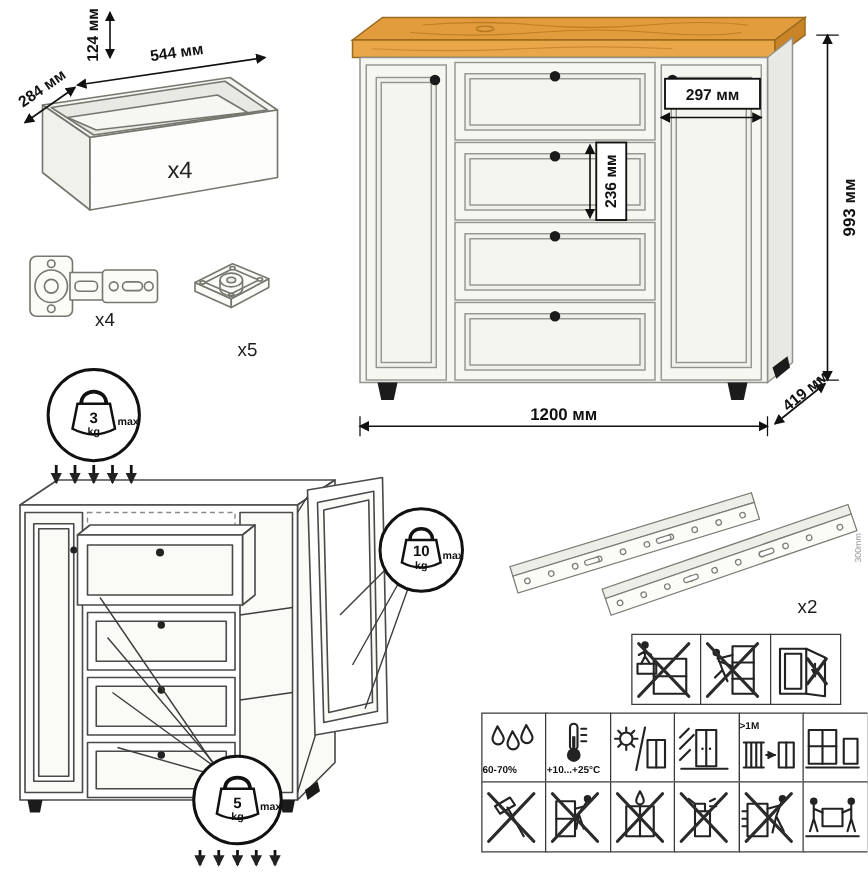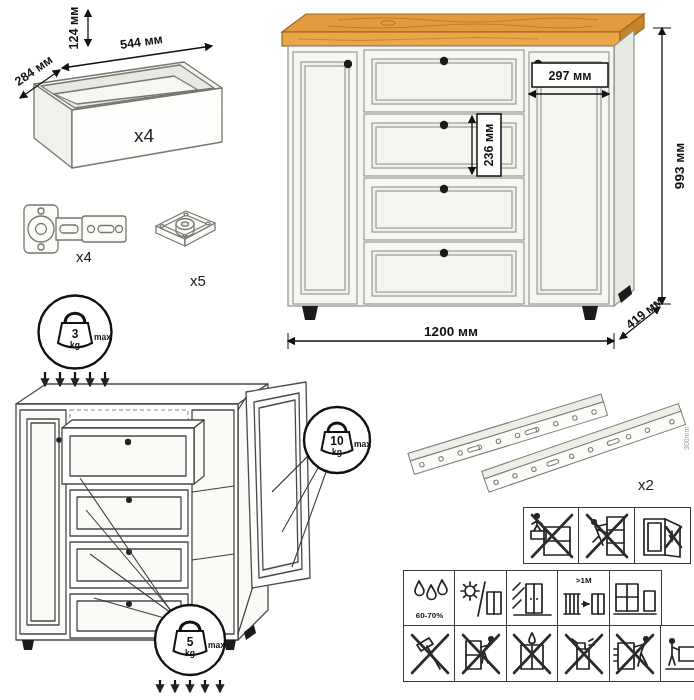--- a/index.html
+++ b/index.html
@@ -15,22 +15,22 @@
   .ptr{stroke:#3c3c3c;stroke-width:1.1;fill:none}
   .lw{stroke:#4a4a4a;stroke-width:1.3;fill:#fff;stroke-linejoin:round}
   .lwf{stroke:#4a4a4a;stroke-width:1.3;fill:#fafaf7;stroke-linejoin:round}
   .bellv{font-size:12px;font-weight:bold;fill:#111;text-anchor:middle}
   .bellu{font-size:8.5px;font-weight:bold;fill:#111;text-anchor:middle}
   .bellmax{font-size:8.5px;font-weight:bold;fill:#111}
   .ldarr{stroke:#111;stroke-width:2.2;fill:none}
   .count{position:absolute;font-size:15px;color:#1d1d1d;text-align:center;width:44px}
   .icon-grid-row{position:absolute;display:flex}
   .cell{background:#fff;border:1.6px solid #3a3a3a;margin-left:-1.6px;
-        display:flex;flex-direction:column;align-items:center;justify-content:center}
-  .cell:first-child{margin-left:18px}
+        display:flex;flex-direction:column;align-items:flex-start;justify-content:center}
+  .cell:first-child{margin-left:0}
   .r1 .cell{width:57px;height:57px}
   .r2 .cell{width:53px;height:57px}
   .cell-label{font-size:8px;font-weight:bold;line-height:1;margin-top:1px;white-space:nowrap;color:#111}
   .pic{stroke:#222;stroke-width:1.7;fill:none;stroke-linecap:round;stroke-linejoin:round}
   .pfill{fill:#222;stroke:none}
   .x{stroke:#2b2b2b;stroke-width:2.6;fill:none;stroke-linecap:round}
 </style>
 </head>
 <body>
 
@@ -361,20 +361,33 @@
 <div class="icon-grid-row r2" style="left:385px;top:570px">
   <div class="cell">
     <svg width="46" height="34" viewBox="0 0 46 34">
       <path class="pic" d="M12,4 C9.5,9 8,11.5 8,14 a4.5,4.5 0 0 0 9,0 C17,11.5 14.5,9 12,4 Z
         M24,8 C21.5,13 20,15.5 20,18 a4.5,4.5 0 0 0 9,0 C29,15.5 26.5,13 24,8 Z
         M35,3 C32.5,8 31,10.5 31,13 a4.5,4.5 0 0 0 9,0 C40,10.5 37.5,8 35,3 Z"></path>
     </svg>
     <div class="cell-label">60-70%</div>
   </div>
   <div class="cell">
+    <svg width="46" height="34" viewBox="0 0 46 34">
+      <g class="pic">
+        <rect x="19" y="2" width="6" height="21" rx="3"></rect>
+        <line x1="28" y1="6" x2="32" y2="6"></line>
+        <line x1="28" y1="11" x2="32" y2="11"></line>
+        <line x1="28" y1="16" x2="32" y2="16"></line>
+      </g>
+      <circle cx="22" cy="27" r="5.5" class="pfill"></circle>
+      <line x1="22" y1="12" x2="22" y2="24" stroke="#222" stroke-width="2.6"></line>
+    </svg>
+    <div class="cell-label">+10...+25°C</div>
+  </div>
+  <div class="cell">
     <svg width="46" height="38" viewBox="0 0 46 38">
       <circle cx="12" cy="11" r="5" class="pic"></circle>
       <path class="pic" d="M12,2 V5 M12,17 V20 M3,11 H6 M18,11 H21 M5.6,4.6 L7.7,6.7 M16.3,15.3 L18.4,17.4 M18.4,4.6 L16.3,6.7 M7.7,15.3 L5.6,17.4"></path>
       <line x1="27" y1="2" x2="20" y2="36" class="pic"></line>
       <g class="pic">
           <rect x="29" y="12" width="14" height="22"></rect>
           <line x1="36" y1="12" x2="36" y2="34"></line>
         </g>
     </svg>
   </div>

